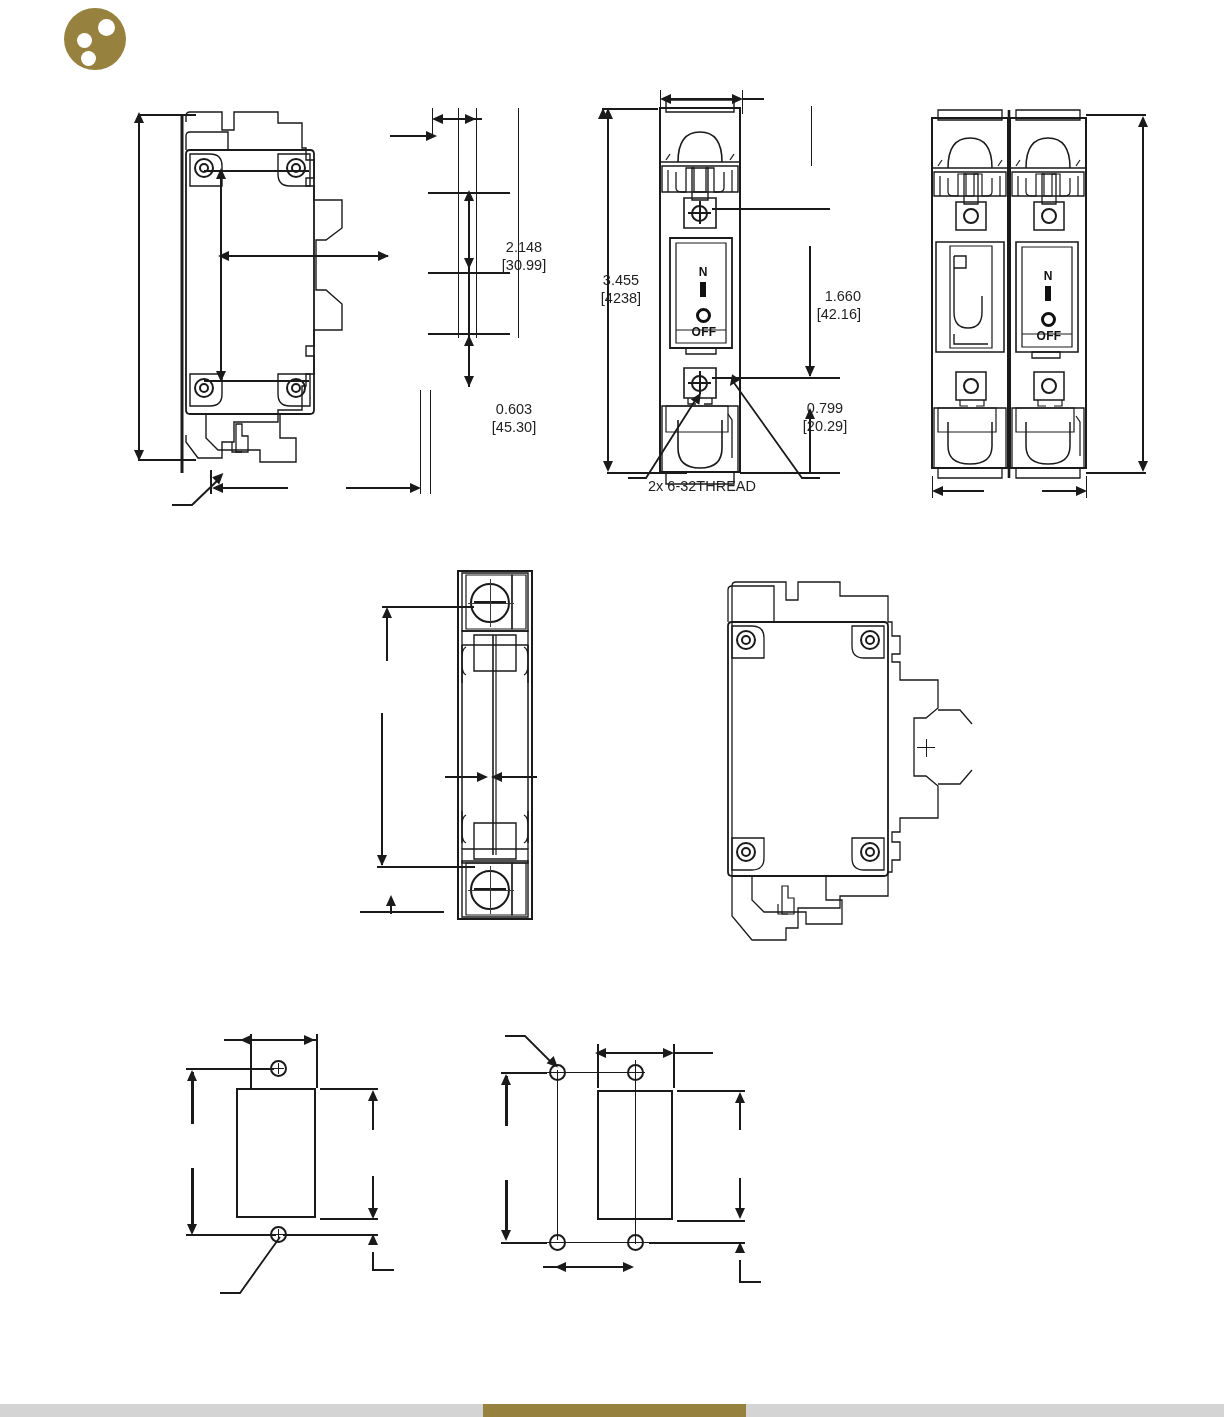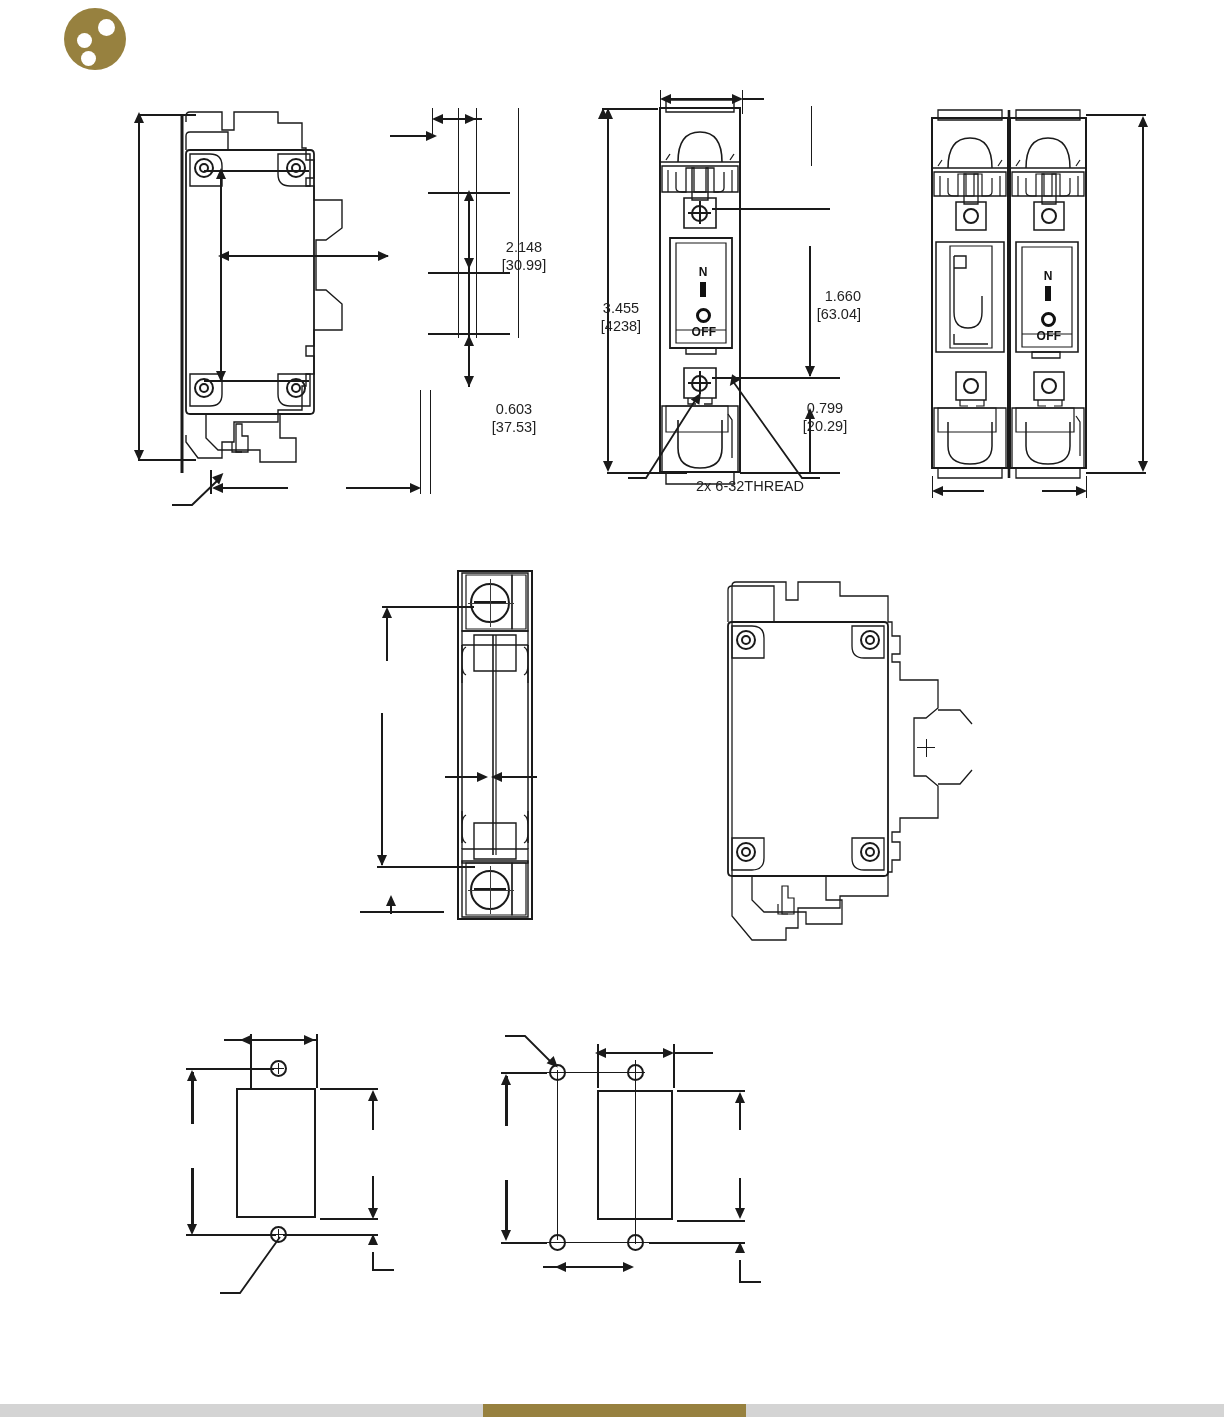--- a/index.html
+++ b/index.html
@@ -161,21 +161,21 @@
     <div class="ln h2" style="left:-12px;top:243px;width:82px;"></div>
     <div class="ln v1" style="left:78px;top:18px;height:230px;"></div>
   </div>
 
   <div class="dim ctr" style="left:489px;top:238px;width:70px;">
     <span class="v">2.148</span>
     <span class="v">[30.99]</span>
   </div>
   <div class="dim ctr" style="left:479px;top:400px;width:70px;">
     <span class="v">0.603</span>
-    <span class="v">[37.53]</span>
+    <span class="v">[45.30]</span>
   </div>
 
   <div class="dwg" style="left:600px;top:90px;width:200px;height:420px;">
     <svg width="200" height="420" viewBox="0 0 200 420" fill="none" stroke="#1a1a1a" stroke-width="1.6">
 
       <rect x="60" y="18" width="80" height="364" stroke-width="2"></rect>
 
       <rect x="66" y="10" width="68" height="12" stroke-width="1.4"></rect>
 
       <path d="M60 18 L60 72 L140 72 L140 18" stroke-width="1.6"></path>
@@ -247,33 +247,33 @@
     <div class="ln h2" style="left:140px;top:392px;width:100px;"></div>
 
     <svg width="230" height="130" style="left:20px;top:270px;" stroke="#1a1a1a" stroke-width="1.8" fill="none">
       <polyline points="8,128 26,128 78,46"></polyline>
       <polyline points="200,128 182,128 112,30"></polyline>
     </svg>
     <div class="ar ar-up" style="left:93px;top:312px;transform:rotate(32deg);"></div>
     <div class="ar ar-up" style="left:128px;top:296px;transform:rotate(215deg);"></div>
   </div>
 
-  <div class="dim ctr" style="left:585px;top:271px;width:72px;margin-top:28px;">
+  <div class="dim ctr" style="left:585px;top:271px;width:72px;">
     <span class="v">3.455</span>
     <span class="v">[4238]</span>
   </div>
   <div class="dim ctr" style="left:789px;top:287px;width:72px;text-align:right;">
     <span class="v">1.660</span>
-    <span class="v">[63.04]</span>
+    <span class="v">[42.16]</span>
   </div>
   <div class="dim ctr" style="left:789px;top:399px;width:72px;">
     <span class="v">0.799</span>
     <span class="v">[20.29]</span>
   </div>
-  <div class="note" style="left:648px;top:478px;margin-left:48px;">2x 6-32THREAD</div>
+  <div class="note" style="left:648px;top:478px;">2x 6-32THREAD</div>
 
   <div class="dwg" style="left:910px;top:90px;width:270px;height:420px;">
     <svg width="270" height="420" viewBox="0 0 270 420" fill="none" stroke="#1a1a1a" stroke-width="1.6">
 
       <rect x="22" y="28" width="76" height="350" stroke-width="2"></rect>
       <rect x="28" y="20" width="64" height="10" stroke-width="1.3"></rect>
       <path d="M22 28 L22 78 L98 78 L98 28" stroke-width="1.5"></path>
       <path d="M38 78 Q38 48 60 48 Q82 48 82 78" stroke-width="1.5"></path>
       <path d="M28 76 L32 70 M88 76 L92 70" stroke-width="1.2"></path>
       <rect x="24" y="82" width="72" height="24" stroke-width="1.3"></rect>

